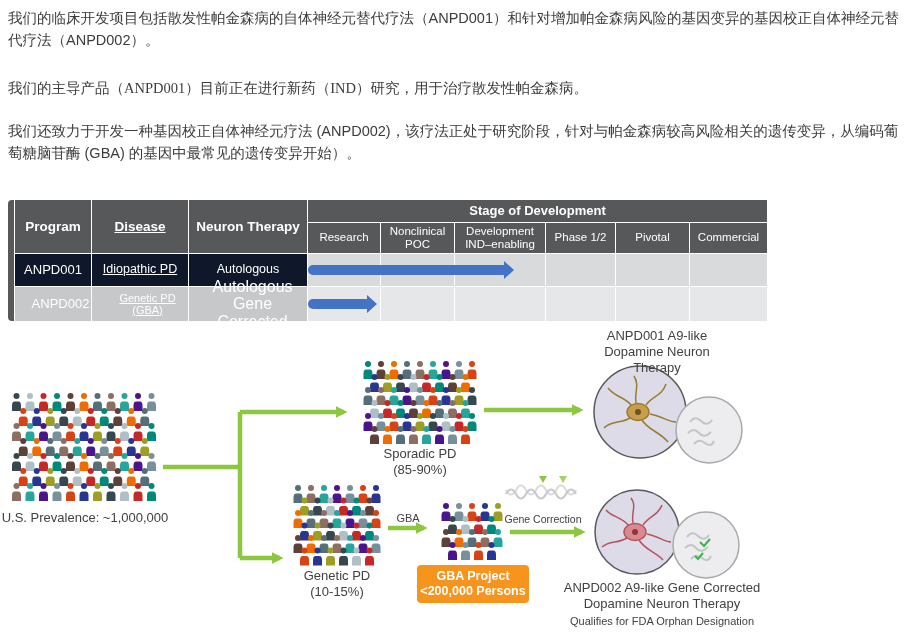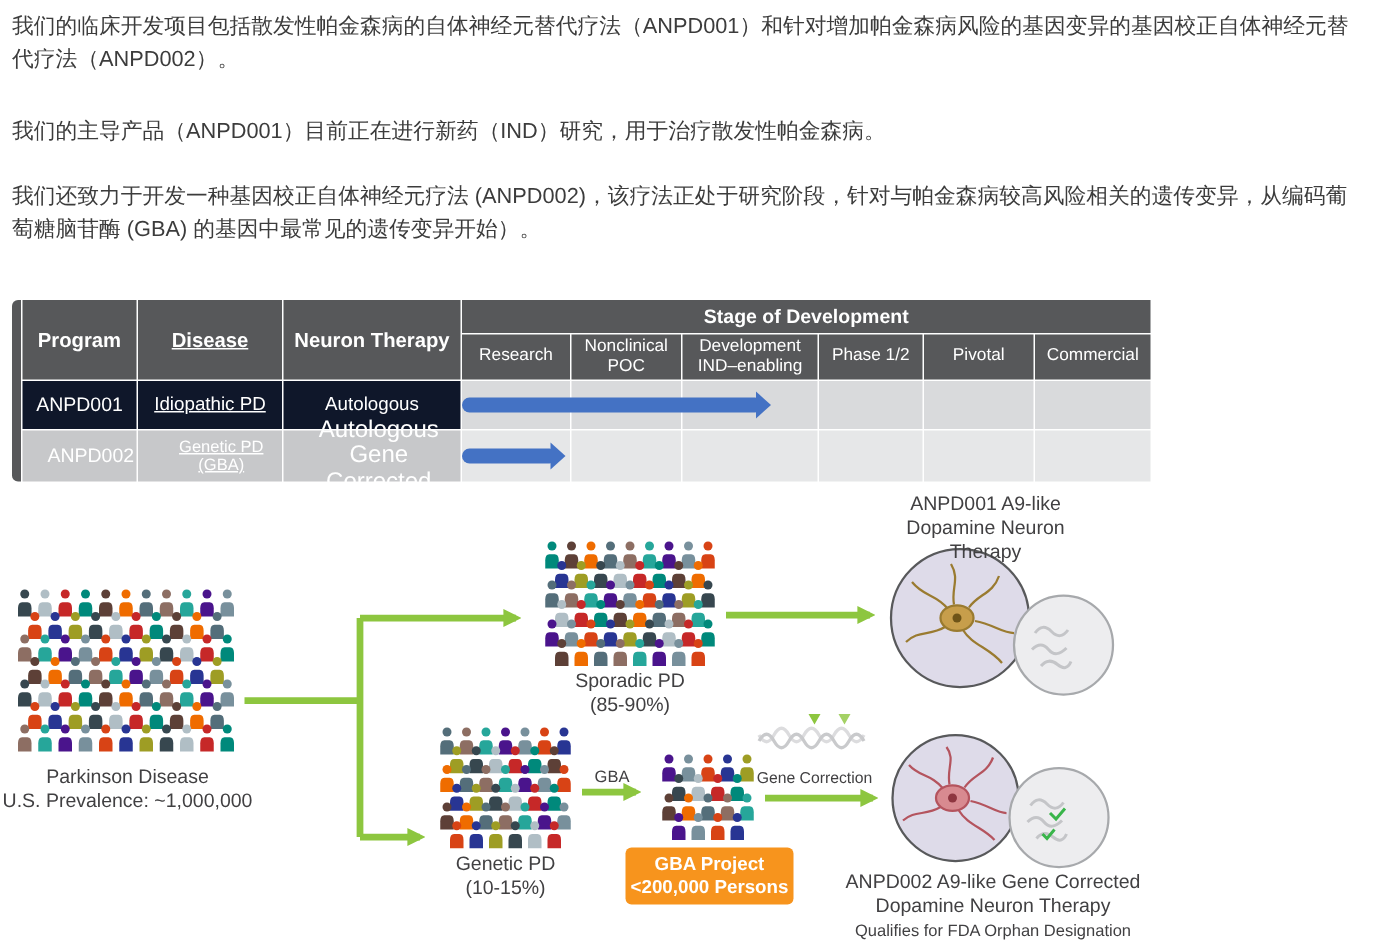--- a/index.html
+++ b/index.html
@@ -8,21 +8,21 @@
     font-family: "Liberation Sans", sans-serif;
     width: 919px; height: 633px;
     position: relative; overflow: hidden;
     color: #3a3a3a;
   }
   .para {
     position: absolute; left: 8px; right: 10px;
     font-size: 14.5px; line-height: 1.55; color: #3c3c3c;
   }
   #p1 { top: 7px; }
-  #p2 { top: 77px; }
+  #p2 { top: 77px; font-family: Liberation Serif, serif; }
   #p3 { top: 120px; }
 
   
   .pipeline { position: absolute; left: 8px; top: 200px; width: 760px; }
   .pgrid {
     display: grid;
     grid-template-columns: 6px 76px 96px 118px 72px 73px 90px 69px 73px 77px;
     grid-template-rows: 22px 30px 32px 34px;
     gap: 1px;
   }
@@ -395,21 +395,20 @@
         <path d="M691,229 q5,-6 11,-1 t9,-2"></path>
       </g>
       <g stroke="#39b54a" stroke-width="2" fill="none">
         <path d="M700,212 l4,4 l6,-7"></path>
         <path d="M695,226 l3,3 l5,-6"></path>
       </g>
     </g>
   </svg>
 
   <div class="dlabel" id="cap-park">
-    <div>Parkinson Disease</div>
     <div>U.S. Prevalence: ~1,000,000</div>
   </div>
   <div class="dlabel" id="cap-spor">
     <div>Sporadic PD</div>
     <div>(85-90%)</div>
   </div>
   <div class="dlabel" id="cap-gen">
     <div>Genetic PD</div>
     <div>(10-15%)</div>
   </div>

